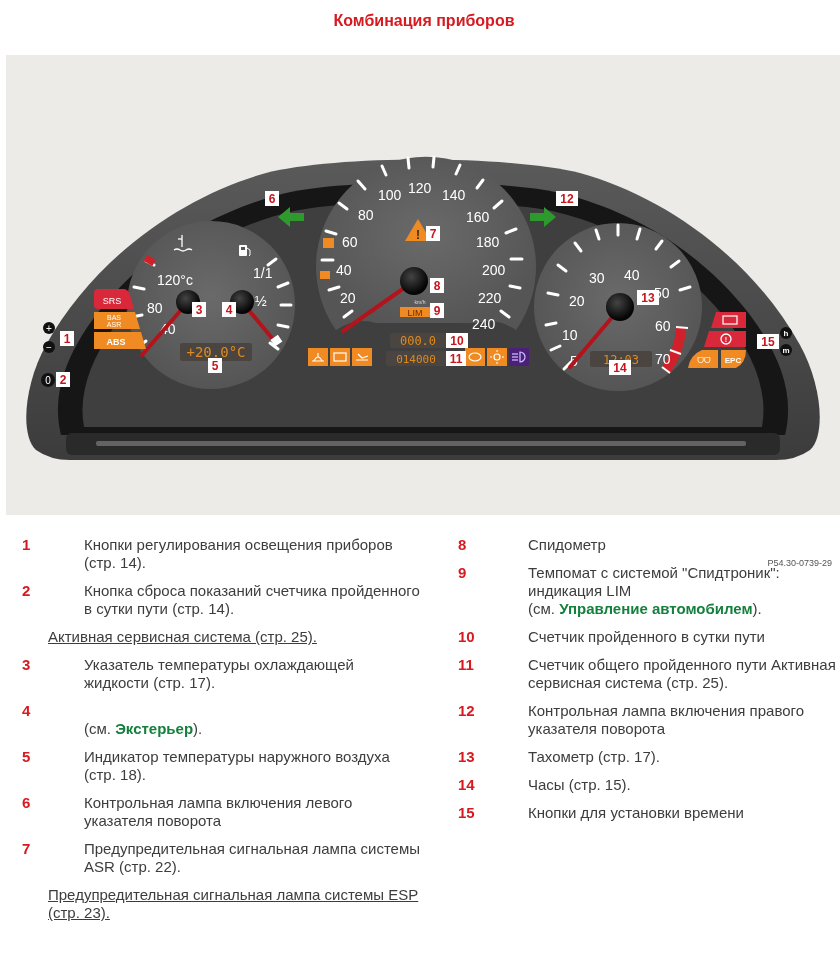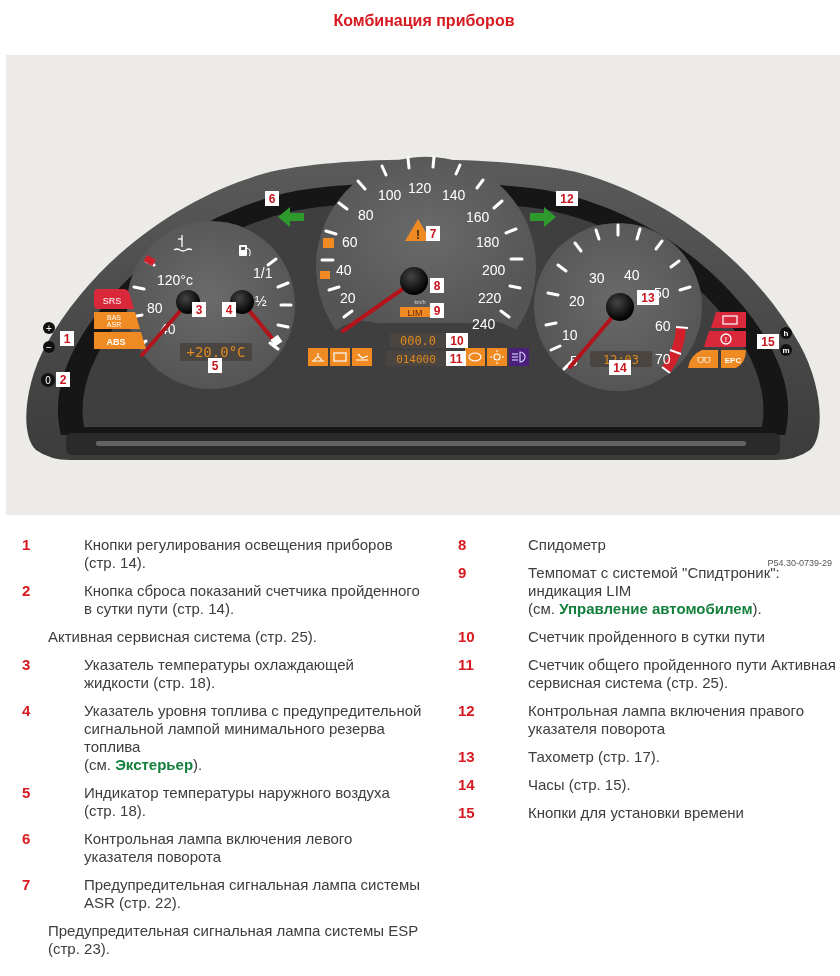--- a/index.html
+++ b/index.html
@@ -11,21 +11,21 @@
   .figure svg { position:absolute; left:0; top:0; }
   .figure-code { position:absolute; right:8px; top:503px; font-size:9px; color:#555;margin-left:10px; }
   .legend { position:absolute; top:536px; font-size:15px; line-height:18px; color:#3d3d3d; }
   .legend.left { left:22px; width:400px; }
   .legend.right { left:458px; width:380px; }
   .item { display:flex; margin-bottom:10px; }
   .item .num { color:#d71920; font-weight:bold; width:26px; flex:0 0 26px; text-align:left; }
   .legend.right .item .num { width:34px; flex:0 0 34px; text-align:left; }
   .item .txt { flex:1;margin-left:36px; }
   .item .txt b { color:#15803d; }
-  .sub { margin-left:26px; margin-bottom:10px; }
+  .sub { margin-left:26px; margin-bottom:10px;text-decoration:underline; }
 </style>
 </head>
 <body>
 
 <div class="page-title">Комбинация приборов</div>
 
 <div class="figure">
   <svg width="834" height="460" viewBox="0 0 834 460" xmlns="http://www.w3.org/2000/svg">
     <defs>
       <radialGradient id="dial" cx="50%" cy="45%" r="55%">
@@ -281,26 +281,26 @@
     <span class="num">1</span>
     <span class="txt">Кнопки регулирования освещения приборов (стр. 14).</span>
   </div>
   <div class="item">
     <span class="num">2</span>
     <span class="txt">Кнопка сброса показаний счетчика пройденного в сутки пути (стр. 14).</span>
   </div>
   <div class="sub">Активная сервисная система (стр. 25).</div>
   <div class="item">
     <span class="num">3</span>
-    <span class="txt">Указатель температуры охлаждающей жидкости (стр. 18).</span>
+    <span class="txt">Указатель температуры охлаждающей жидкости (стр. 17).</span>
   </div>
   <div class="item">
     <span class="num">4</span>
     <span class="txt">
-      <span>Указатель уровня топлива с предупредительной сигнальной лампой минимального резерва топлива</span><br>
+      <br>
       <span>(см. </span><b>Экстерьер</b><span>).</span>
     </span>
   </div>
   <div class="item">
     <span class="num">5</span>
     <span class="txt">Индикатор температуры наружного воздуха (стр. 18).</span>
   </div>
   <div class="item">
     <span class="num">6</span>
     <span class="txt">Контрольная лампа включения левого указателя поворота</span>

